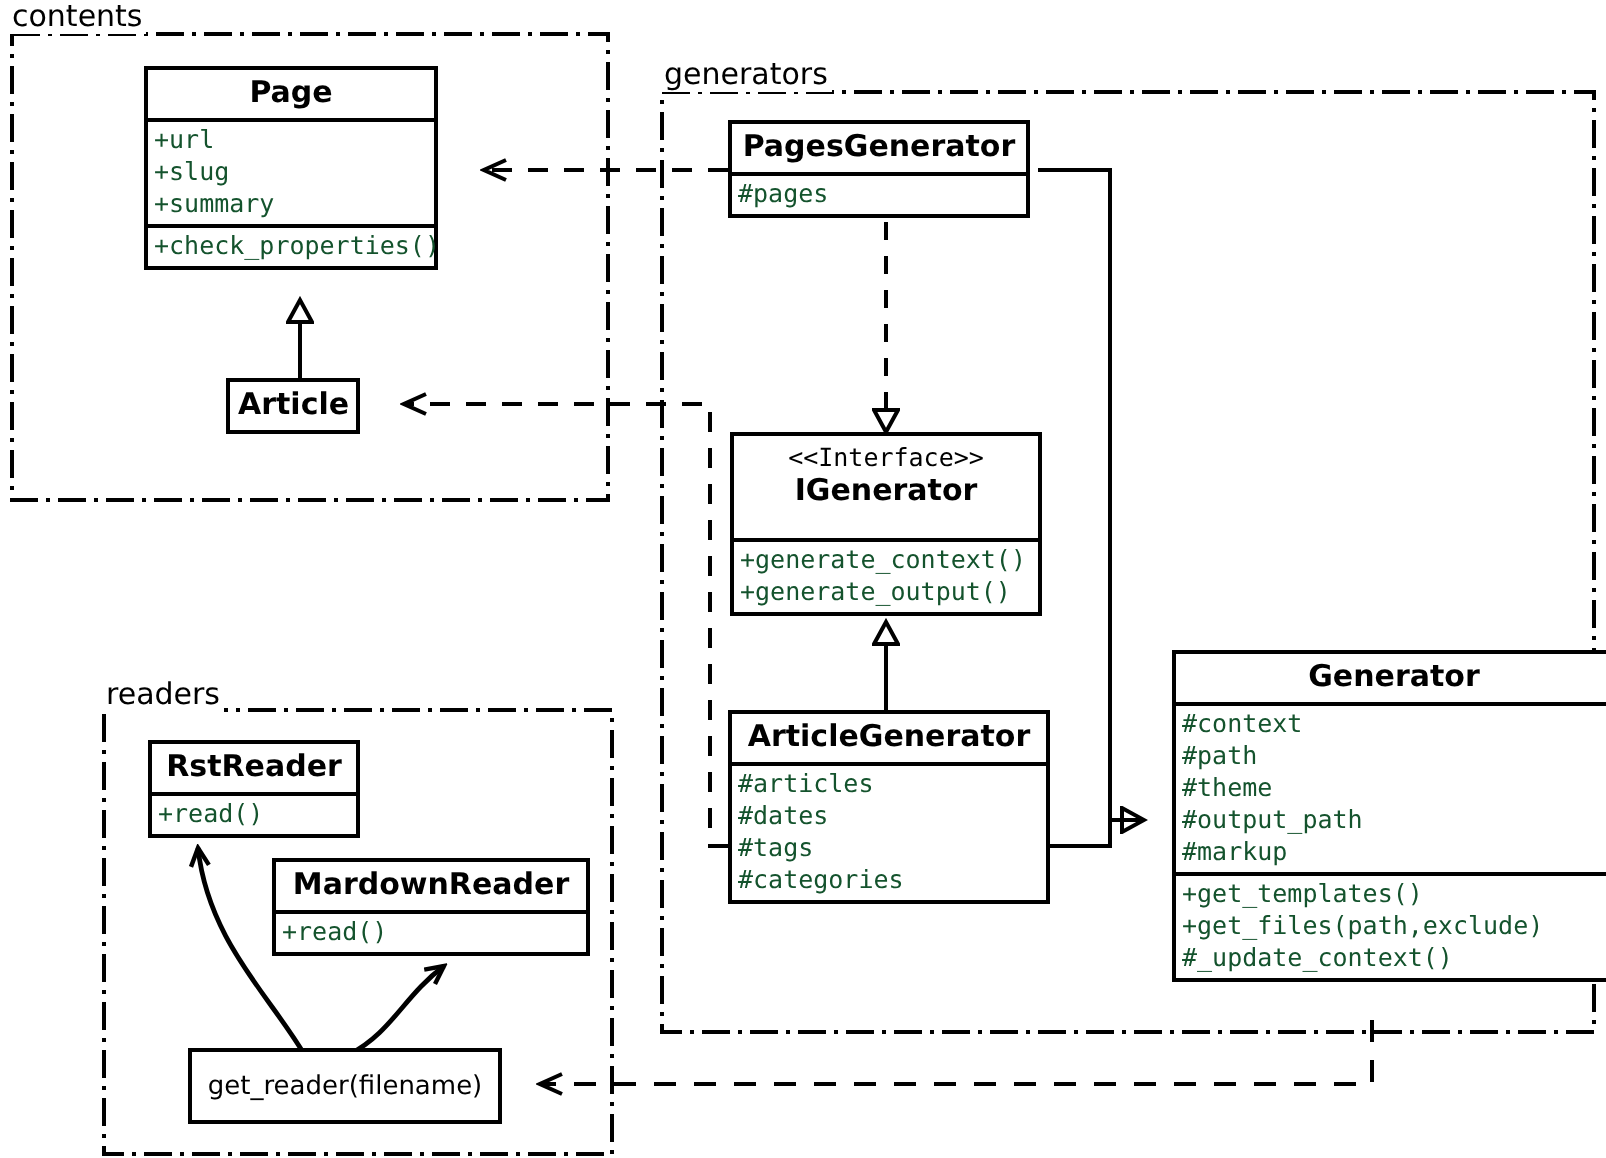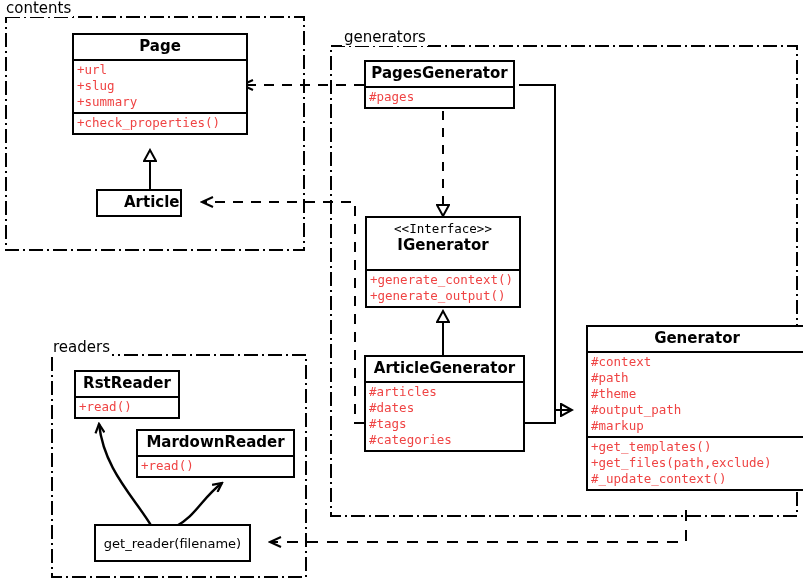--- a/index.html
+++ b/index.html
@@ -72,21 +72,21 @@
     font-size: 15px;
     text-align: center;
     color: #000000;
     line-height: 18px;
     padding-bottom: 15px;
     white-space: nowrap;
   }
   .uml-member {
     font-family: "DejaVu Sans Mono", monospace;
     font-size: 12.5px;
-    color: #ef4444;
+    color: #14532d;
     line-height: 16px;
     padding-left: 3px;
     white-space: nowrap;
   }
   .uml-members {
     padding: 1px 0 2px 0;
   }
   .func-box {
     position: absolute;
     box-sizing: border-box;
@@ -142,38 +142,38 @@
     <polyline points="364,423 355,423 355,202 202,202" fill="none" stroke="#000000" stroke-width="2" stroke-dasharray="10,8" marker-end="url(#open-arrow)"></polyline>
 
     <polyline points="686,510 686,542 270,542" fill="none" stroke="#000000" stroke-width="2" stroke-dasharray="11,9" marker-end="url(#open-arrow)"></polyline>
 
     <path d="M 152,527 C 135,498 104,470 99,424" fill="none" stroke="#000000" stroke-width="2.4" marker-end="url(#open-arrow-sm)"></path>
 
     <path d="M 175,527 C 196,516 202,498 222,483" fill="none" stroke="#000000" stroke-width="2.4" marker-end="url(#open-arrow-sm)"></path>
   </svg>
 
   <div class="pkg-label" style="left:4px; top:0px;">contents</div>
-  <div class="pkg-label" style="left:342px; top:29px;">generators</div>
+  <div class="pkg-label" style="left:330px; top:29px;">generators</div>
   <div class="pkg-label" style="left:51px; top:339px;">readers</div>
 
-  <div class="uml-box" style="left:72px; top:33px; width:176px;">
+  <div class="uml-box" style="left:72px; top:33px; width:147px;">
     <div class="uml-section">
       <div class="uml-title">Page</div>
     </div>
     <div class="uml-section uml-members">
       <div class="uml-member">+url</div>
       <div class="uml-member">+slug</div>
       <div class="uml-member">+summary</div>
     </div>
     <div class="uml-section uml-members">
       <div class="uml-member">+check_properties()</div>
     </div>
   </div>
 
-  <div class="uml-box" style="left:96px; top:189px; width:86px;padding-left:22px;">
+  <div class="uml-box" style="left:113px; top:189px; width:67px;">
     <div class="uml-section">
       <div class="uml-title">Article</div>
     </div>
   </div>
 
   <div class="uml-box" style="left:364px; top:60px; width:151px;">
     <div class="uml-section">
       <div class="uml-title">PagesGenerator</div>
     </div>
     <div class="uml-section uml-members">

